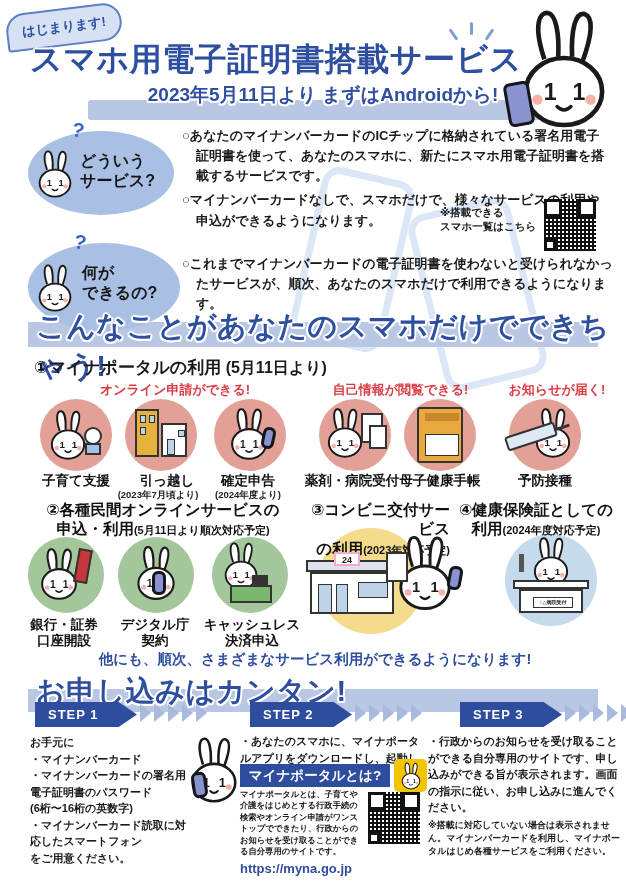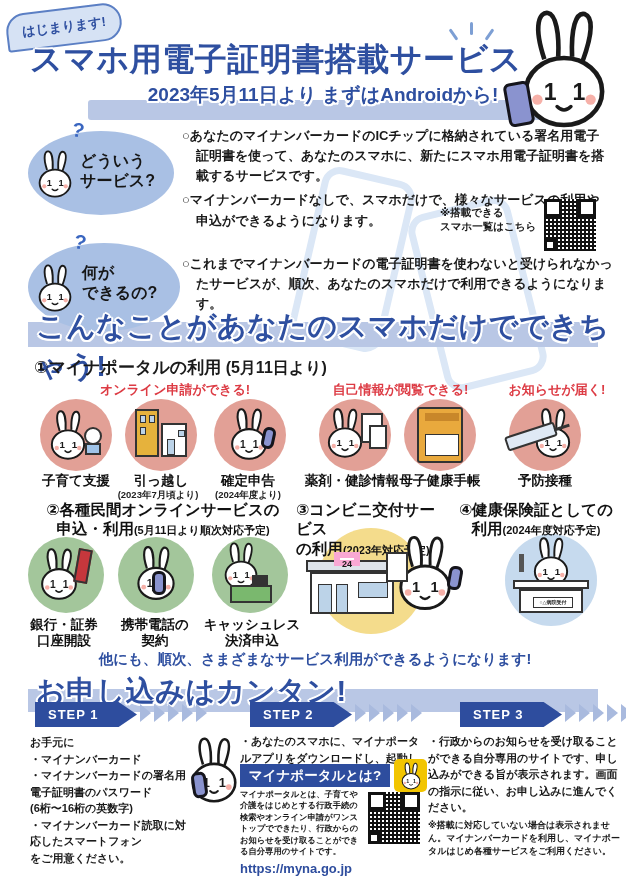--- a/index.html
+++ b/index.html
@@ -66,21 +66,21 @@
 .win{position:absolute;background:#bcd3e8;border:1.5px solid #333}
 .paper{position:absolute;background:#fff;border:2px solid #333}
 .booklet{position:absolute;background:#e9a93d;border:2.5px solid #333;border-radius:3px}
 .booklet .inner{position:absolute;left:6px;bottom:5px;width:34px;height:22px;background:#fff;border:1.5px solid #333}
 .syringe{position:absolute;width:52px;height:15px;background:#dfe9f5;border:2.5px solid #333;border-radius:3px;transform:rotate(-18deg)}
 .syringe::after{content:"";position:absolute;right:-16px;top:5px;width:16px;height:2.5px;background:#333}
 .terminal{position:absolute;background:#7ab86e;border:2px solid #333}
 .terminal::after{content:"";position:absolute;right:2px;top:-12px;width:16px;height:10px;background:#333}
 .storebody{position:absolute;background:#fff;border:2.5px solid #333}
 .storeroof{position:absolute;background:#dde3ea;border:2.5px solid #333}
-.storesign{position:absolute;background:#fff;border:6px solid #f9a8d4;font-size:9px;font-weight:900;text-align:center;line-height:12px}
+.storesign{position:absolute;background:#fff;border:2px solid #f9a8d4;font-size:9px;font-weight:900;text-align:center;line-height:12px}
 .desktop{position:absolute;background:#fff;border:2.5px solid #333}
 .desksign{position:absolute;background:#fff;border:1px solid #333;font-size:5px;font-weight:700;
  text-align:center;line-height:9px;overflow:hidden;white-space:nowrap}
 </style>
 </head>
 <body>
 
 <svg width="0" height="0" style="position:absolute">
   <defs>
     <g id="rabbit">
@@ -197,33 +197,33 @@
     </div>
   </div>
   <div class="circle" style="left:509px;top:399px;width:72px;height:72px;background:#e2a096">
     <svg viewBox="0 0 90 105" style="position:absolute;left:22px;top:8px;width:44px;height:52px">
         <use href="#rabbit"></use>
       </svg>
     <div class="syringe" style="left:-4px;top:30px"></div>
   </div>
 
   <div class="clabel" style="left:21px;top:473px;width:110px">子育て支援</div>
-  <div class="clabel" style="left:106px;top:473px;width:110px">引っ越し</div>
+  <div class="clabel" style="left:112px;top:473px;width:110px">引っ越し</div>
   <div class="cdate" style="left:98px;top:489px;width:120px">(2023年7月頃より)</div>
   <div class="clabel" style="left:193px;top:473px;width:110px">確定申告</div>
   <div class="cdate" style="left:190px;top:489px;width:116px">(2024年度より)</div>
-  <div class="clabel" style="left:292px;top:473px;width:120px">薬剤・健診情報</div>
+  <div class="clabel" style="left:292px;top:473px;width:120px">薬剤・病院受付</div>
   <div class="clabel" style="left:385px;top:473px;width:110px">母子健康手帳</div>
   <div class="clabel" style="left:490px;top:473px;width:110px">予防接種</div>
 
   <div class="h2" style="left:34px;top:500px;width:258px;text-align:center">
     <div class="bg">②各種民間オンラインサービスの</div>
     <div><span class="bg">申込・利用</span><span class="sm">(5月11日より順次対応予定)</span></div>
   </div>
-  <div class="h2" style="left:296px;top:500px;width:154px;text-align:left">
+  <div class="h2" style="left:296px;top:500px;width:154px;text-align:right">
     <div class="bg">③コンビニ交付サービス</div>
     <div><span class="bg">の利用</span><span class="sm">(2023年対応予定)</span></div>
   </div>
   <div class="h2" style="left:452px;top:500px;width:168px;text-align:center">
     <div class="bg">④健康保険証としての</div>
     <div><span class="bg">利用</span><span class="sm">(2024年度対応予定)</span></div>
   </div>
 
   <div class="circle" style="left:28px;top:537px;width:76px;height:76px;background:#a3c69b">
     <svg viewBox="0 0 90 105" style="position:absolute;left:8px;top:10px;width:46px;height:54px">
@@ -266,21 +266,21 @@
       </svg>
     <div class="minidiv" style="left:14px;top:20px;width:5px;height:18px;background:#555"></div>
     <div class="desktop" style="left:8px;top:46px;width:76px;height:9px"></div>
     <div class="desktop" style="left:14px;top:55px;width:64px;height:24px">
       <div class="desksign" style="left:12px;top:6px;width:40px;height:11px">○△病院受付</div>
     </div>
   </div>
 
   <div class="clabel" style="left:9px;top:617px;width:110px">銀行・証券
 口座開設</div>
-  <div class="clabel" style="left:100px;top:617px;width:110px">携帯電話の
+  <div class="clabel" style="left:100px;top:617px;width:110px">デジタル庁
 契約</div>
   <div class="clabel" style="left:197px;top:617px;width:110px">キャッシュレス
 決済申込</div>
 
   <div class="abs out" style="left:60px;top:650px;width:510px;text-align:center;font-size:14.5px;font-weight:900;color:#2e4fa0">他にも、順次、さまざまなサービス利用ができるようになります!</div>
 
   <div class="band" style="left:28px;top:689px;width:570px;height:23px"></div>
   <div class="bannertxt out" style="left:36px;top:672px">お申し込みはカンタン!</div>
 
   <div class="step-tab" style="left:35px;top:702px">STEP 1</div>

